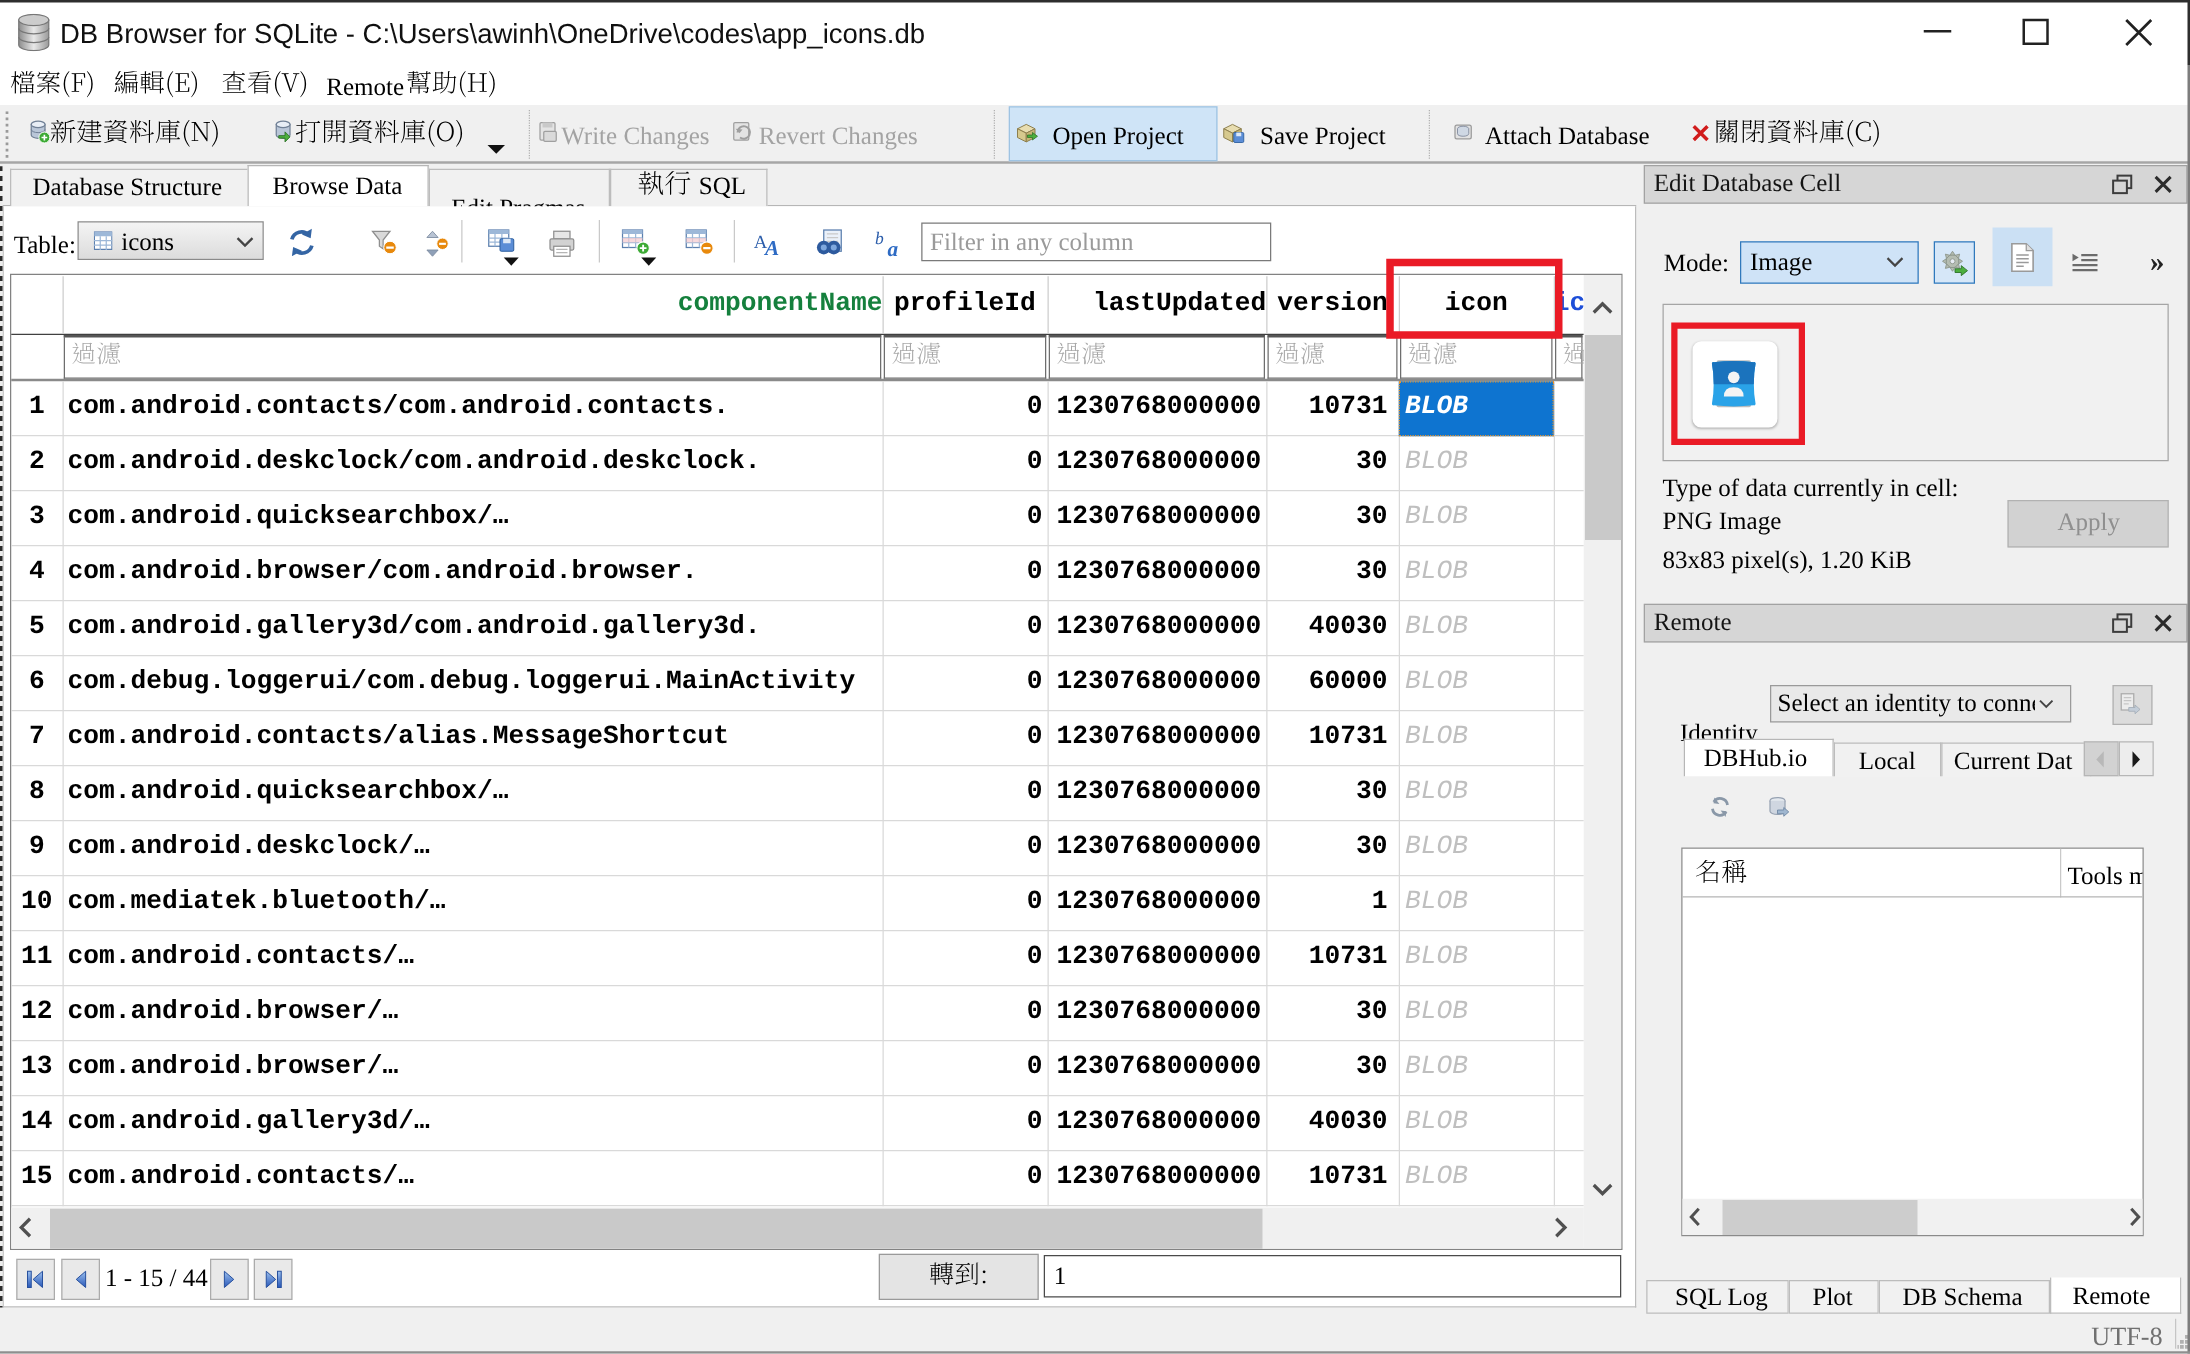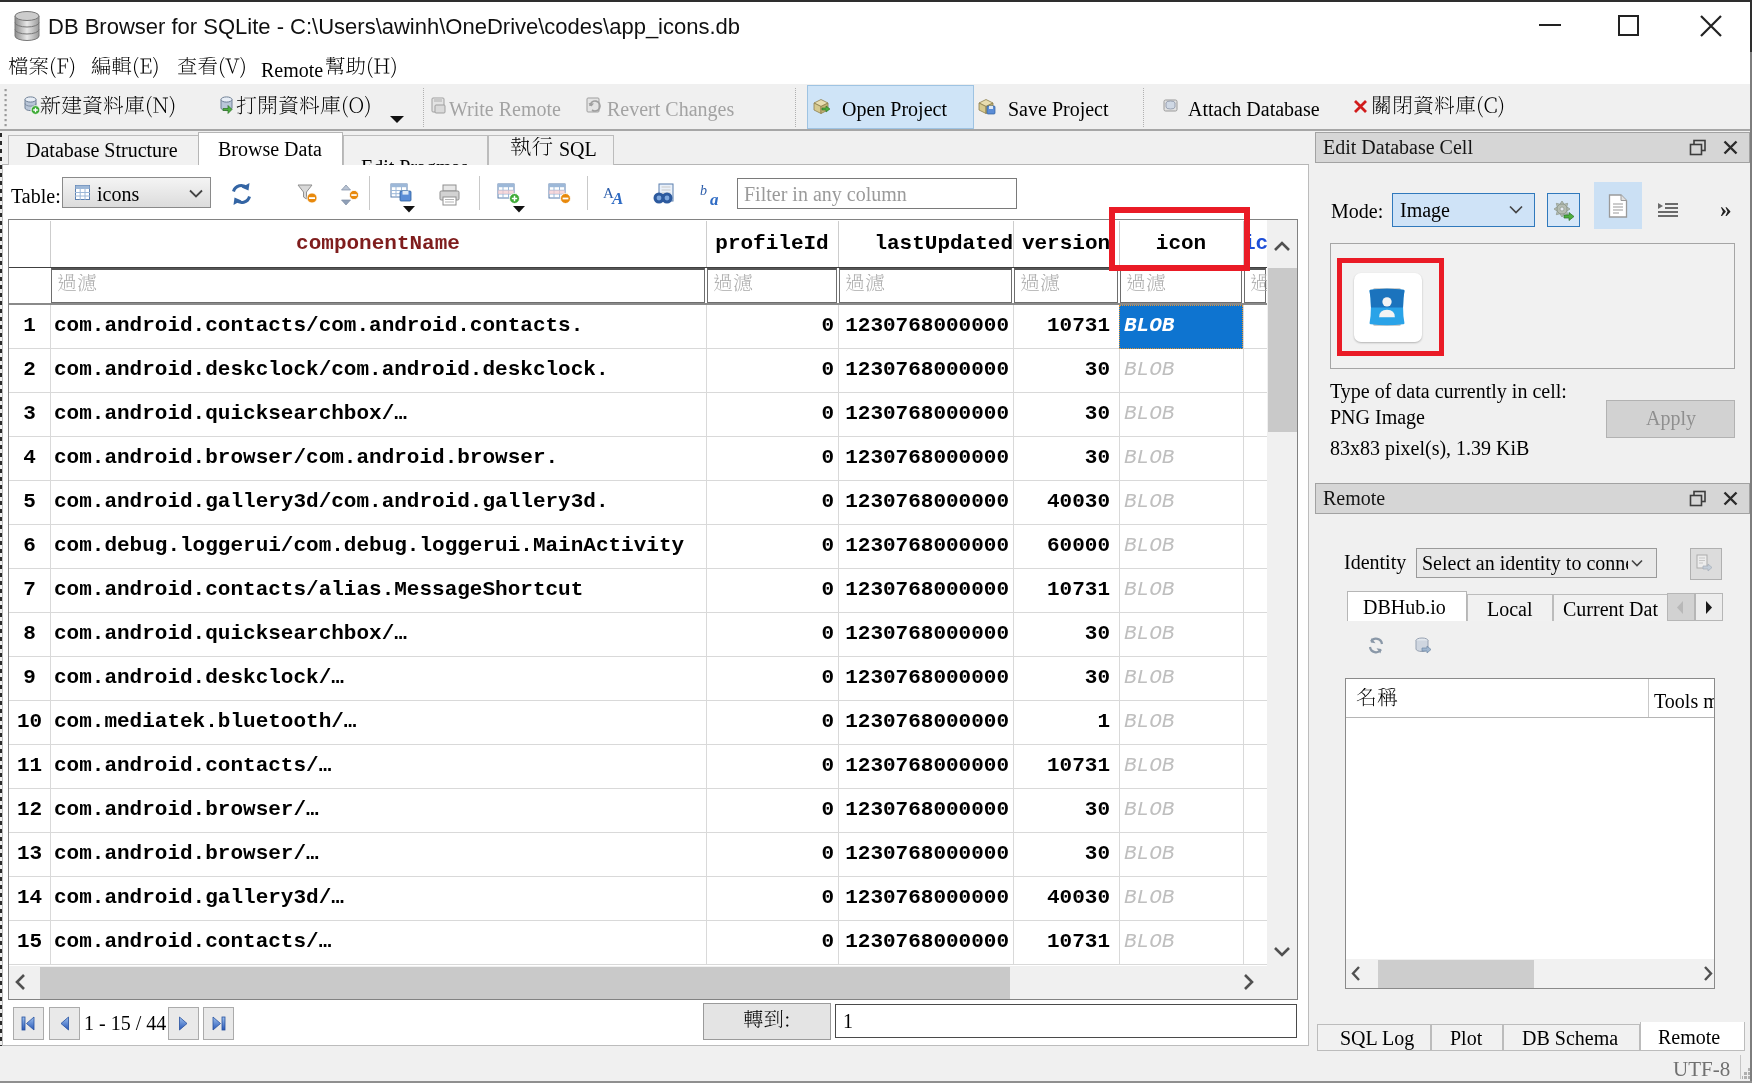--- a/index.html
+++ b/index.html
@@ -103,21 +103,21 @@
     </svg></div>
 <svg class="abs" style="left:388px;top:114px" width="18" height="10" viewBox="0 0 18 10">
     <path d="M2 2 L16 2 L9 9 Z" fill="#111"></path>
   </svg>
 <div style="position:absolute;left:423px;top:88px;width:1px;height:39px;border-left:1px dotted #b0b0b0"></div>
 <svg class="abs" style="left:431px;top:97px" width="17" height="17" viewBox="0 0 17 17">
 <rect x="1" y="1" width="12" height="14" rx="1" fill="#e4e4e4" stroke="#9f9f9f"></rect>
 <rect x="3" y="1" width="8" height="4" fill="#c9c9c9"></rect>
 <rect x="4" y="8" width="10" height="8" rx="1" fill="#dadada" stroke="#9f9f9f"></rect>
   </svg>
-<div style="position:absolute;left:449px;top:98px;font:normal 20px 'Liberation Serif', serif;color:#a3a3a3;white-space:pre;">Write Remote</div>
+<div style="position:absolute;left:449px;top:98px;font:normal 20px 'Liberation Serif', serif;color:#a3a3a3;white-space:pre;">Write Changes</div>
 <svg class="abs" style="left:586px;top:97px" width="17" height="17" viewBox="0 0 17 17">
 <rect x="1" y="1" width="12" height="14" rx="1" fill="#e4e4e4" stroke="#9f9f9f"></rect>
 <path d="M4 9 A5 5 0 1 1 6 13" fill="none" stroke="#9f9f9f" stroke-width="1.6"></path>
 <path d="M2.5 6 L5.5 9.5 L8 6.5" fill="#9f9f9f"></path>
   </svg>
 <div style="position:absolute;left:607px;top:98px;font:normal 20px 'Liberation Serif', serif;color:#a3a3a3;white-space:pre;">Revert Changes</div>
 <div style="position:absolute;left:795px;top:88px;width:1px;height:39px;border-left:1px dotted #b0b0b0"></div>
 <div style="position:absolute;left:807px;top:85px;width:167px;height:44px;background:#cfe4f7;border:1px solid #9ec3e2"></div>
 <svg class="abs" style="left:813px;top:98px" width="18" height="17" viewBox="0 0 18 17">
 <path d="M1 5 L8 1.5 L15 5 L8 8.5 Z" fill="#e8ddb0" stroke="#8d7f4e" stroke-width="0.8"></path>
@@ -253,21 +253,21 @@
 <div style="position:absolute;left:737px;top:178px;width:280px;height:31px;background:#fff;border:1px solid #7a7a7a"></div>
 <div style="position:absolute;left:744px;top:183px;font:normal 20px 'Liberation Serif', serif;color:#9a9a9a;white-space:pre;">Filter in any column</div>
 <div style="position:absolute;left:8px;top:219px;width:1290px;height:781px;background:#fff;border:1px solid #828282"></div>
 <div style="position:absolute;left:9px;top:267px;width:1258px;height:1px;background:#404040"></div>
 <div style="position:absolute;left:50px;top:221px;width:1px;height:46px;background:#cdcdcd"></div>
 <div style="position:absolute;left:706px;top:221px;width:1px;height:46px;background:#cdcdcd"></div>
 <div style="position:absolute;left:838px;top:221px;width:1px;height:46px;background:#cdcdcd"></div>
 <div style="position:absolute;left:1013px;top:221px;width:1px;height:46px;background:#cdcdcd"></div>
 <div style="position:absolute;left:1119px;top:221px;width:1px;height:46px;background:#cdcdcd"></div>
 <div style="position:absolute;left:1243px;top:221px;width:1px;height:46px;background:#cdcdcd"></div>
-<div style="position:absolute;left:50px;top:232px;width:656px;height:26px;overflow:hidden;font:bold 21px 'Liberation Mono', monospace;color:#7f1d1d;text-align:center">componentName</div>
+<div style="position:absolute;left:50px;top:232px;width:656px;height:26px;overflow:hidden;font:bold 21px 'Liberation Mono', monospace;color:#15803d;text-align:right">componentName</div>
 <div style="position:absolute;left:706px;top:232px;width:132px;height:26px;overflow:hidden;font:bold 21px 'Liberation Mono', monospace;color:#000;text-align:center">profileId</div>
 <div style="position:absolute;left:838px;top:232px;width:175px;height:26px;overflow:hidden;font:bold 21px 'Liberation Mono', monospace;color:#000;text-align:right">lastUpdated</div>
 <div style="position:absolute;left:1013px;top:232px;width:106px;height:26px;overflow:hidden;font:bold 21px 'Liberation Mono', monospace;color:#000;text-align:center">version</div>
 <div style="position:absolute;left:1119px;top:232px;width:124px;height:26px;overflow:hidden;font:bold 21px 'Liberation Mono', monospace;color:#000;text-align:center">icon</div>
 <div style="position:absolute;left:1243px;top:232px;width:24px;height:26px;overflow:hidden;font:bold 21px 'Liberation Mono', monospace;color:#1d4ed8;text-align:center">ic</div>
 <div style="position:absolute;left:51px;top:268px;width:654px;height:35px;background:#fff;border:1px solid #6e6e6e;border-top:2px solid #565656;overflow:hidden"></div>
 <div style="position:absolute;left:57px;top:274px;width:40.0px;height:22px;overflow:hidden"><svg width="40.0" height="21.2" viewBox="0 0 40.0 21.2" fill="#a8a8a8">
       <use href="#u904E" transform="translate(0.0,16.0) scale(0.02,-0.02)"></use>
       <use href="#u6FFE" transform="translate(20.0,16.0) scale(0.02,-0.02)"></use>
     </svg></div>
@@ -501,33 +501,33 @@
 <rect x="5.5" y="1.2" width="29" height="5" rx="1.5" fill="#bdbdbd"></rect>
 <rect x="5.5" y="35.8" width="29" height="5" rx="1.5" fill="#bdbdbd"></rect>
 <path d="M3.2 2.8 Q1.9 2.6 1.6 3.9 Q3.1 11.5 3.1 21 Q3.1 30.5 1.6 38.1 Q1.9 39.4 3.2 39.2 Q20 41 36.8 39.2 Q38.1 39.4 38.4 38.1 Q36.9 30.5 36.9 21 Q36.9 11.5 38.4 3.9 Q38.1 2.6 36.8 2.8 Q20 1 3.2 2.8 Z" fill="#2aa3e8"></path>
 <path d="M3.1 21.5 L36.9 21.5 L36.9 21 Q36.9 11.5 38.4 3.9 Q38.1 2.6 36.8 2.8 Q20 1 3.2 2.8 Q1.9 2.6 1.6 3.9 Q3.1 11.5 3.1 21 Z" fill="#1b73bd"></path>
 <circle cx="20" cy="15.6" r="4.9" fill="#f4f4f4"></circle>
 <path d="M11.7 31.8 Q11.7 23.9 20 23.9 Q28.3 23.9 28.3 31.8 Z" fill="#f4f4f4"></path>
 </svg>
 <div style="position:absolute;left:1337px;top:258px;width:107px;height:98px;border:5px solid #ea1b26"></div>
 <div style="position:absolute;left:1330px;top:380px;font:normal 20px 'Liberation Serif', serif;color:#000;white-space:pre;">Type of data currently in cell:</div>
 <div style="position:absolute;left:1330px;top:406px;font:normal 20px 'Liberation Serif', serif;color:#000;white-space:pre;">PNG Image</div>
-<div style="position:absolute;left:1330px;top:437px;font:normal 20px 'Liberation Serif', serif;color:#000;white-space:pre;">83x83 pixel(s), 1.39 KiB</div>
+<div style="position:absolute;left:1330px;top:437px;font:normal 20px 'Liberation Serif', serif;color:#000;white-space:pre;">83x83 pixel(s), 1.20 KiB</div>
 <div style="position:absolute;left:1606px;top:400px;width:129px;height:38px;background:#d2d2d2;border:1px solid #b2b2b2"></div>
 <div style="position:absolute;left:1646px;top:407px;font:normal 20px 'Liberation Serif', serif;color:#8f8f8f;white-space:pre;">Apply</div>
 <div style="position:absolute;left:1315px;top:483px;width:435px;height:31px;background:#d6d6d6;border:1px solid #a2a2a2"></div>
 <div style="position:absolute;left:1323px;top:487px;font:normal 20px 'Liberation Serif', serif;color:#141414;white-space:pre;">Remote</div>
 <svg class="abs" style="left:1689px;top:490px" width="18" height="17" viewBox="0 0 18 17">
 <rect x="5" y="1.5" width="11" height="10" fill="none" stroke="#3c3c3c" stroke-width="1.6"></rect>
 <rect x="1.5" y="5.5" width="11" height="10" fill="#d6d6d6" stroke="#3c3c3c" stroke-width="1.6"></rect>
   </svg>
 <svg class="abs" style="left:1722px;top:490px" width="17" height="17" viewBox="0 0 17 17">
 <path d="M2.5 2.5 L14.5 14.5 M14.5 2.5 L2.5 14.5" stroke="#2b2b2b" stroke-width="2.4"></path>
   </svg>
-<div style="position:absolute;left:1344px;top:551px;font:normal 20px 'Liberation Serif', serif;color:#000;white-space:pre;">Identity</div>
+<div style="position:absolute;left:1344px;top:576px;font:normal 20px 'Liberation Serif', serif;color:#000;white-space:pre;">Identity</div>
 <div style="position:absolute;left:1416px;top:548px;width:241px;height:30px;background:#e9e9e9;border:1px solid #9a9a9a"></div>
 <div style="position:absolute;left:1422px;top:552px;width:206px;height:23px;overflow:hidden;font:20px 'Liberation Serif', serif;white-space:pre">Select an identity to conne</div>
 <svg class="abs" style="left:1630px;top:559px" width="14" height="9" viewBox="0 0 14 9">
     <path d="M2 1.5 L7 6.5 L12 1.5" fill="none" stroke="#444" stroke-width="1.6"></path>
   </svg>
 <div style="position:absolute;left:1690px;top:548px;width:32px;height:32px;background:#dcdcdc;border:1px solid #b0b0b0"></div>
 <svg class="abs" style="left:1695px;top:554px" width="18" height="18" viewBox="0 0 18 18">
 <rect x="2" y="1" width="10" height="13" fill="#ececec" stroke="#ababab"></rect>
 <path d="M4 4 L10 4 M4 6.5 L10 6.5 M4 9 L8 9" stroke="#c6c6c6"></path>
 <path d="M8 12 L13 12 L13 10 L17 13.5 L13 17 L13 15 L8 15 Z" fill="#c3cdd8" stroke="#a5aeb8" stroke-width="0.7"></path>

